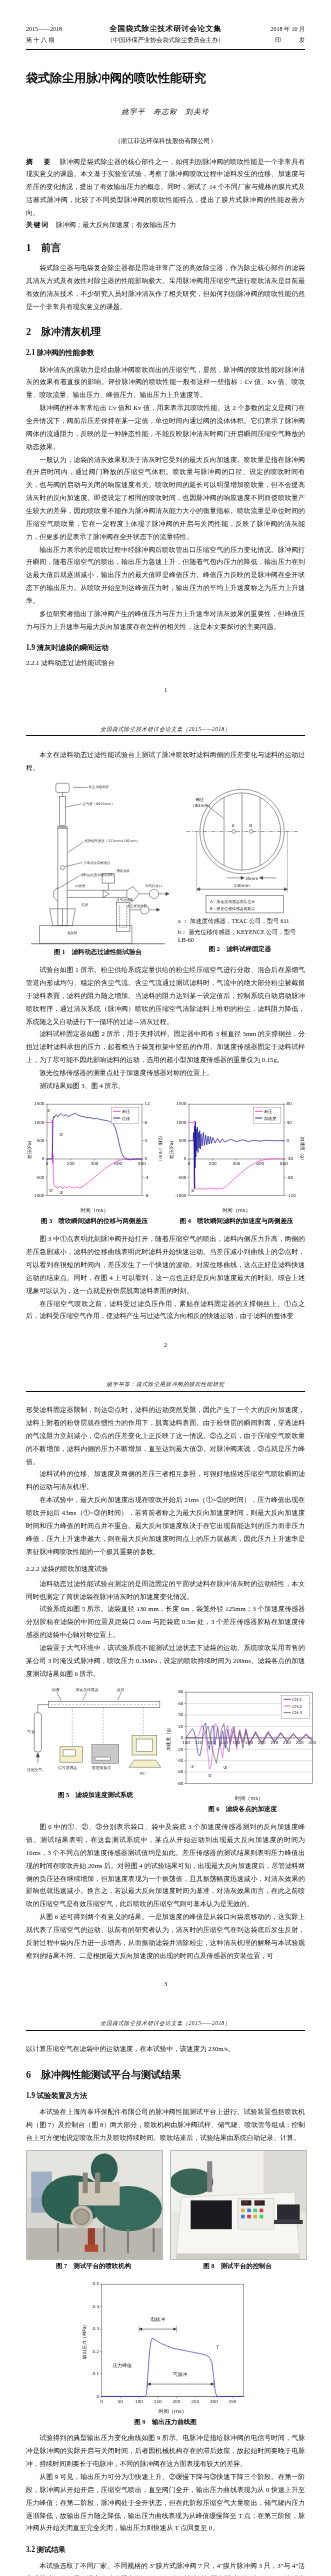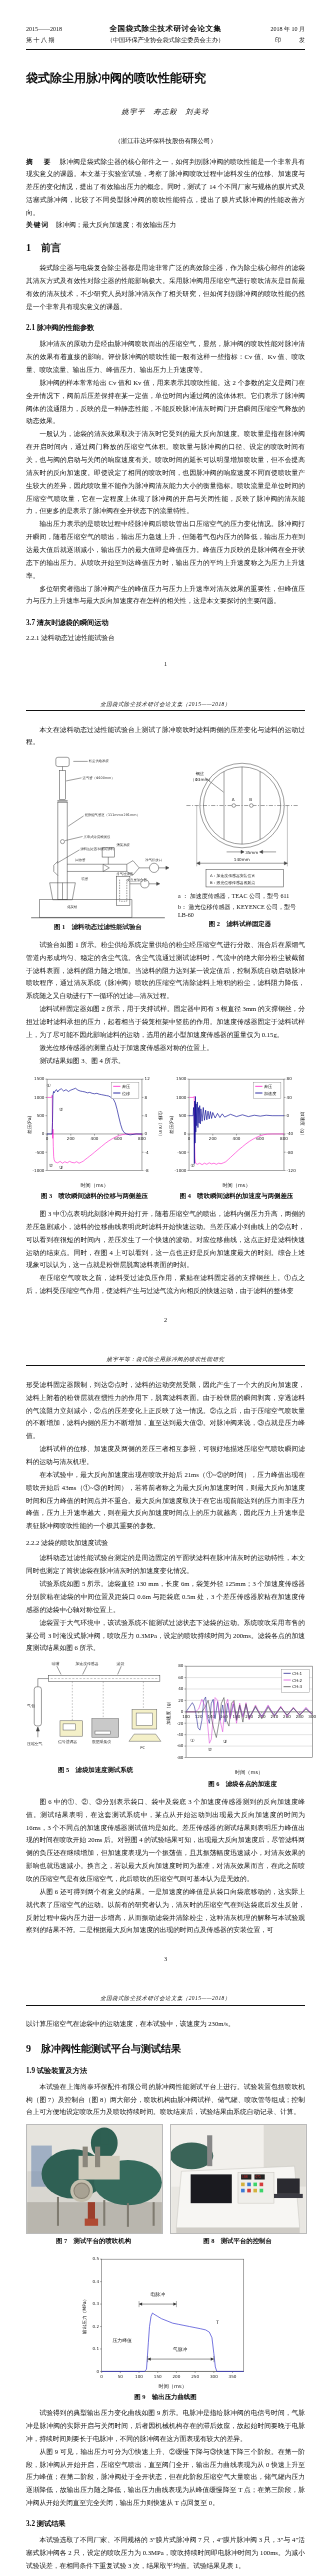--- a/index.html
+++ b/index.html
@@ -57,28 +57,29 @@
   <h1 class="art-title">袋式除尘用脉冲阀的喷吹性能研究</h1>
   <div class="authors">姚宇平　寿志毅　刘美玲</div>
   <div class="affil">（浙江菲达环保科技股份有限公司）</div>
 
   <p class="abs"><b>摘　要</b>　<span>脉冲阀是袋式除尘器的核心部件之一，如何判别脉冲阀的喷吹性能是一个非常具有现实意义的课题。本文基于实验室试验，考察了脉冲阀喷吹过程中滤料发生的位移、加速度与差压的变化情况，提出了有效输出压力的概念。同时，测试了 14 个不同厂家与规格的膜片式及活塞式脉冲阀，比较了不同类型脉冲阀的喷吹性能特点，提出了膜片式脉冲阀的性能改善方向。</span></p>
   <p class="kw"><b>关键词</b>　<span>脉冲阀；最大反向加速度；有效输出压力</span></p>
 
   <h2 class="sec">1　前言</h2>
   <p class="body">袋式除尘器与电袋复合除尘器都是用途非常广泛的高效除尘器，作为除尘核心部件的滤袋其清灰方式及有效性对除尘器的性能影响极大。采用脉冲阀用压缩空气进行喷吹清灰是目前最有效的清灰技术，不少研究人员对脉冲清灰作了相关研究，但如何判别脉冲阀的喷吹性能仍然是一个非常具有现实意义的课题。</p>
 
+  <h2 class="sec">2　脉冲清灰机理</h2>
   <h3 class="sub">2.1 脉冲阀的性能参数</h3>
   <p class="body">脉冲清灰的原动力是经由脉冲阀喷吹而出的压缩空气，显然，脉冲阀的喷吹性能对脉冲清灰的效果有着直接的影响。评价脉冲阀的喷吹性能一般有这样一些指标：Cv 值、Kv 值、喷吹量、喷吹流量、输出压力、峰值压力、输出压力上升速度等。</p>
   <p class="body">脉冲阀的样本常常给出 Cv 值和 Kv 值，用来表示其喷吹性能。这 2 个参数的定义是阀门在全开情况下，阀前后压差保持在某一定值，单位时间内通过阀的流体体积。它们表示了脉冲阀阀体的流通阻力，反映的是一种静态性能，不能反映脉冲清灰时阀门开启瞬间压缩空气释放的动态效果。</p>
   <p class="body">一般认为，滤袋的清灰效果取决于清灰时它受到的最大反向加速度。喷吹量是指在脉冲阀在开启时间内，通过阀门释放的压缩空气体积。喷吹量与脉冲阀的口径、设定的喷吹时间有关，也与阀的启动与关闭的响应速度有关。喷吹时间的延长可以明显增加喷吹量，但不会提高清灰时的反向加速度。即使设定了相同的喷吹时间，也因脉冲阀的响应速度不同而使喷吹量产生较大的差异，因此喷吹量不能作为脉冲阀清灰能力大小的衡量指标。喷吹流量是单位时间的压缩空气喷吹量，它在一定程度上体现了脉冲阀的开启与关闭性能，反映了脉冲阀的清灰能力，但更多的是表示了脉冲阀在全开状态下的流量特性。</p>
   <p class="body">输出压力表示的是喷吹过程中经脉冲阀后喷吹管出口压缩空气的压力变化情况。脉冲阀打开瞬间，随着压缩空气的喷出，输出压力急速上升，但随着气包内压力的降低，输出压力在到达最大值后就逐渐减小，输出压力的最大值即是峰值压力。峰值压力反映的是脉冲阀在全开状态下的输出压力。从喷吹开始至到达峰值压力时，输出压力的平均上升速度称之为压力上升速率。</p>
   <p class="body">多位研究者指出了脉冲阀产生的峰值压力与压力上升速率对清灰效果的重要性，但峰值压力与压力上升速率与最大反向加速度存在怎样的相关性，这是本文要探讨的主要问题。</p>
 
-  <h3 class="sub">3.7 清灰时滤袋的瞬间运动</h3>
+  <h3 class="sub">1.9 清灰时滤袋的瞬间运动</h3>
   <h4 class="subsub">2.2.1 滤料动态过滤性能试验台</h4>
   <div class="pageno">1</div>
 </div>
 
 <div class="page">
   <div class="runhead">全国袋式除尘技术研讨会论文集（2015——2018）</div>
   <p class="body">本文在滤料动态过滤性能试验台上测试了脉冲喷吹时滤料两侧的压差变化与滤料的运动过程。</p>
 
   <div class="figrow">
 
@@ -426,21 +427,21 @@
   </div>
 
   <p class="body">图 6 中的①、②、③分别表示袋口、袋中及袋底 3 个加速度传感器测到的反向加速度峰值。测试结果表明，在这套测试系统中，某点从开始运动到出现最大反向加速度的时间为 16ms，3 个不同点的加速度传感器测试值均是如此。差压传感器的测试结果则表明压力峰值出现的时间在喷吹开始 20ms 后。对照图 4 的试验结果可知，出现最大反向加速度后，尽管滤料两侧的负压还在继续增加，但加速度表现为一个振荡值，且其振荡幅度迅速减小，对清灰效果的影响也就迅速减小。换言之，若以最大反向加速度时间为基准，对清灰效果而言，在此之前喷吹的压缩空气是有效压缩空气，此后喷吹的压缩空气则可基本认为是无效的。</p>
   <p class="body">从图 6 还可得到两个有意义的结果。一是加速度的峰值是从袋口向袋底移动的，这实际上就代表了压缩空气的运动。以前有的研究者认为，清灰时的压缩空气在到达袋底后发生反射，反射过程中袋内压力进一步增高，从而振动滤袋并清除粉尘，这种清灰机理的解释与本试验观察到的结果不符。二是根据最大反向加速度的出现的时间点及传感器的安装位置，可</p>
   <div class="pageno">3</div>
 </div>
 
 <div class="page">
   <div class="runhead">全国袋式除尘技术研讨会论文集（2015——2018）</div>
   <p class="body noindent">以计算压缩空气在滤袋中的运动速度，在本试验中，该速度为 230m/s。</p>
-  <h2 class="sec">9　脉冲阀性能测试平台与测试结果</h2>
+  <h2 class="sec">6　脉冲阀性能测试平台与测试结果</h2>
   <h3 class="sub">1.9 试验装置及方法</h3>
   <p class="body">本试验在上海尚泰环保配件有限公司的脉冲阀性能测试平台上进行。试验装置包括喷吹机构（图 7）及控制台（图 8）两大部分，喷吹机构由脉冲阀试样、储气罐、喷吹管等组成；控制台上可方便地设定喷吹压力及喷吹持续时间。喷吹结束后，试验结果由系统自动记录、计算。</p>
 
   <div class="figrow">
 
     <div class="figcol" style="width:135px;">
       <svg class="photo" width="135" height="108" viewBox="0 0 262 210">
         <rect width="262" height="210" fill="#d8d6d0"></rect>
         <rect x="0" y="0" width="262" height="90" fill="#e6e4de"></rect>
         <rect x="0" y="150" width="262" height="60" fill="#b9b6ae"></rect>

